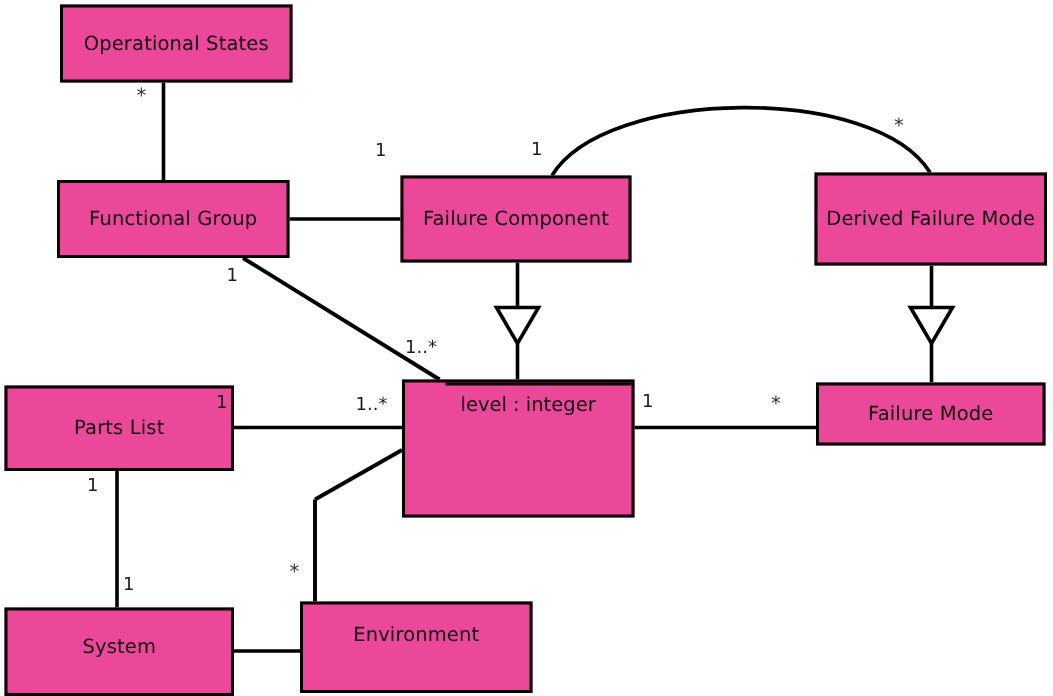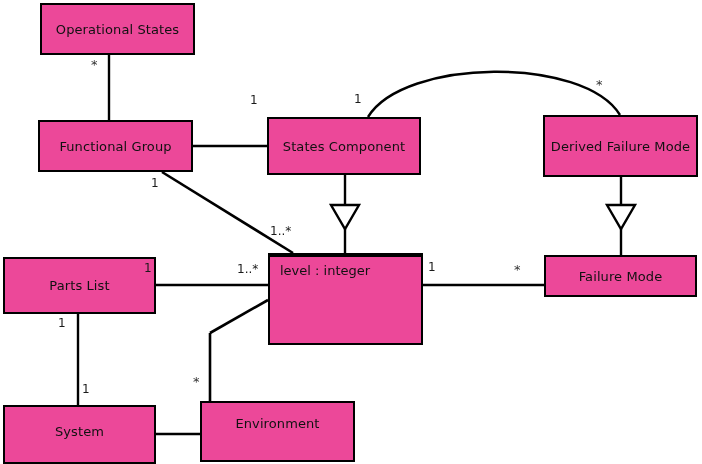--- a/index.html
+++ b/index.html
@@ -46,20 +46,21 @@
     padding: 0 4px;
   }
   .uml-attrs {
     border-top: 2px solid #000000;
     display: flex;
     align-items: center;
     padding-left: 10px;
     font-size: 13px;
     color: #111111;
     white-space: nowrap;
+    margin-left: 27px;
   }
   .uml-attr {
     line-height: 1;
   }
   .mult {
     position: absolute;
     font-size: 12px;
     color: #1a1a1a;
     white-space: nowrap;
     z-index: 6;
@@ -107,21 +108,21 @@
 
   <div class="uml-class" style="left:40px; top:3px; width:155px; height:52px;">
     <div class="uml-name">Operational States</div>
   </div>
 
   <div class="uml-class" style="left:38px; top:120px; width:155px; height:52px;">
     <div class="uml-name">Functional Group</div>
   </div>
 
   <div class="uml-class" style="left:267px; top:117px; width:154px; height:58px;">
-    <div class="uml-name">States Component</div>
+    <div class="uml-name">Failure Component</div>
   </div>
 
   <div class="uml-class" style="left:3px; top:257px; width:153px; height:57px;">
     <div class="uml-name">Parts List</div>
   </div>
 
   <div class="uml-class" style="left:543px; top:115px; width:155px; height:62px;">
     <div class="uml-name">Derived Failure Mode</div>
   </div>
 

